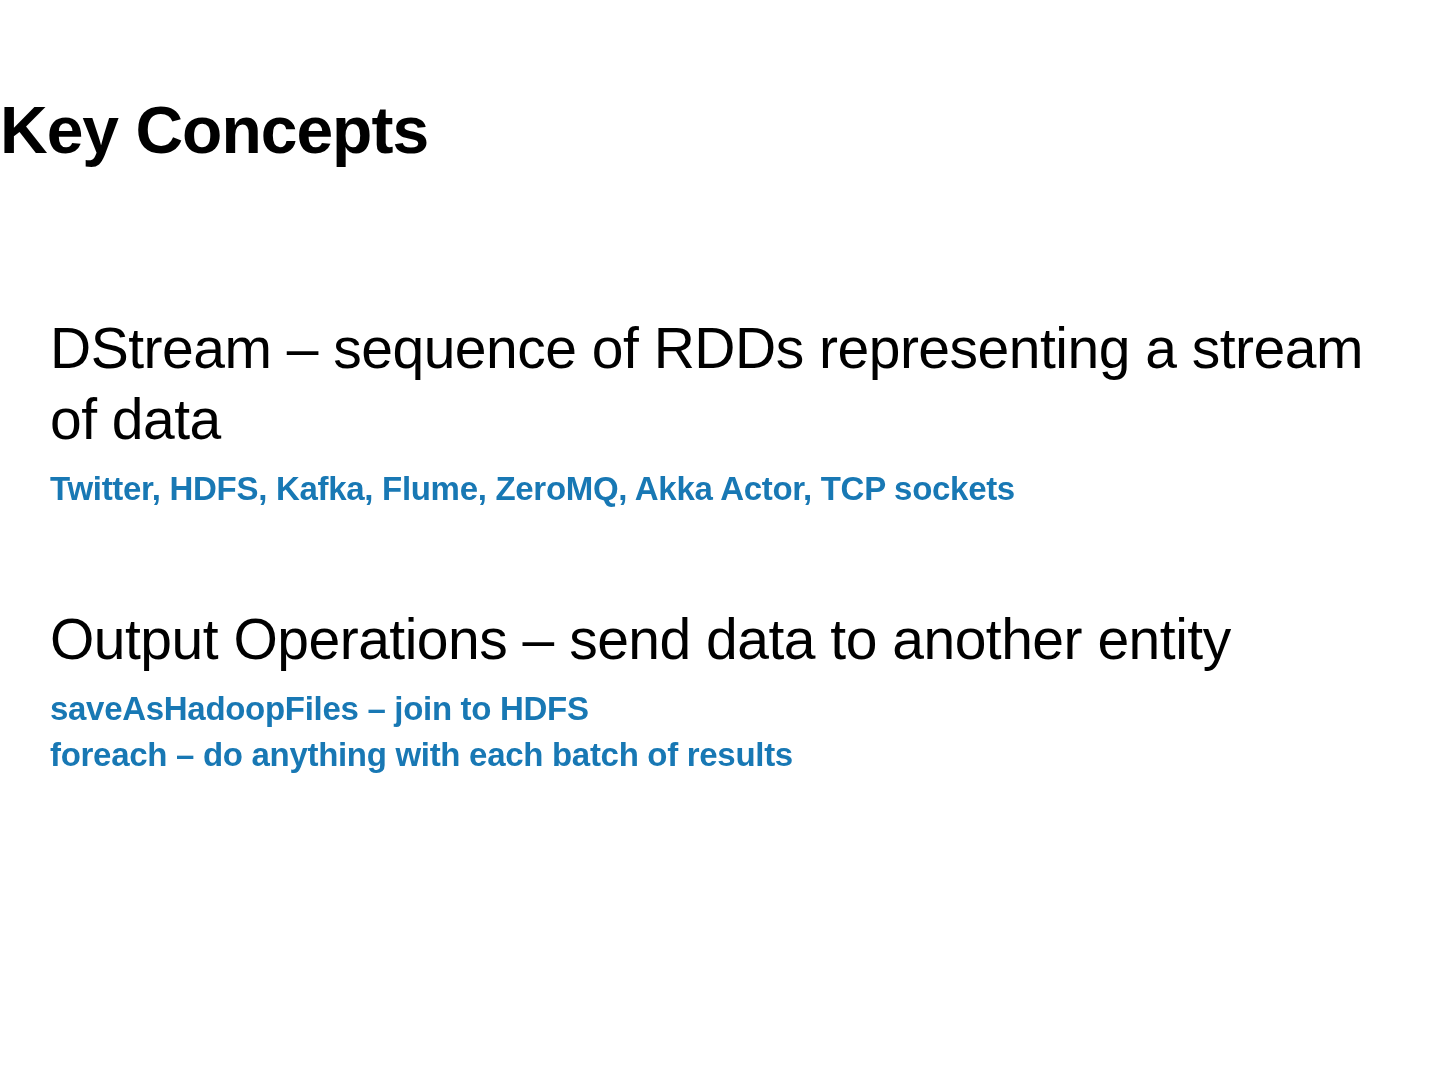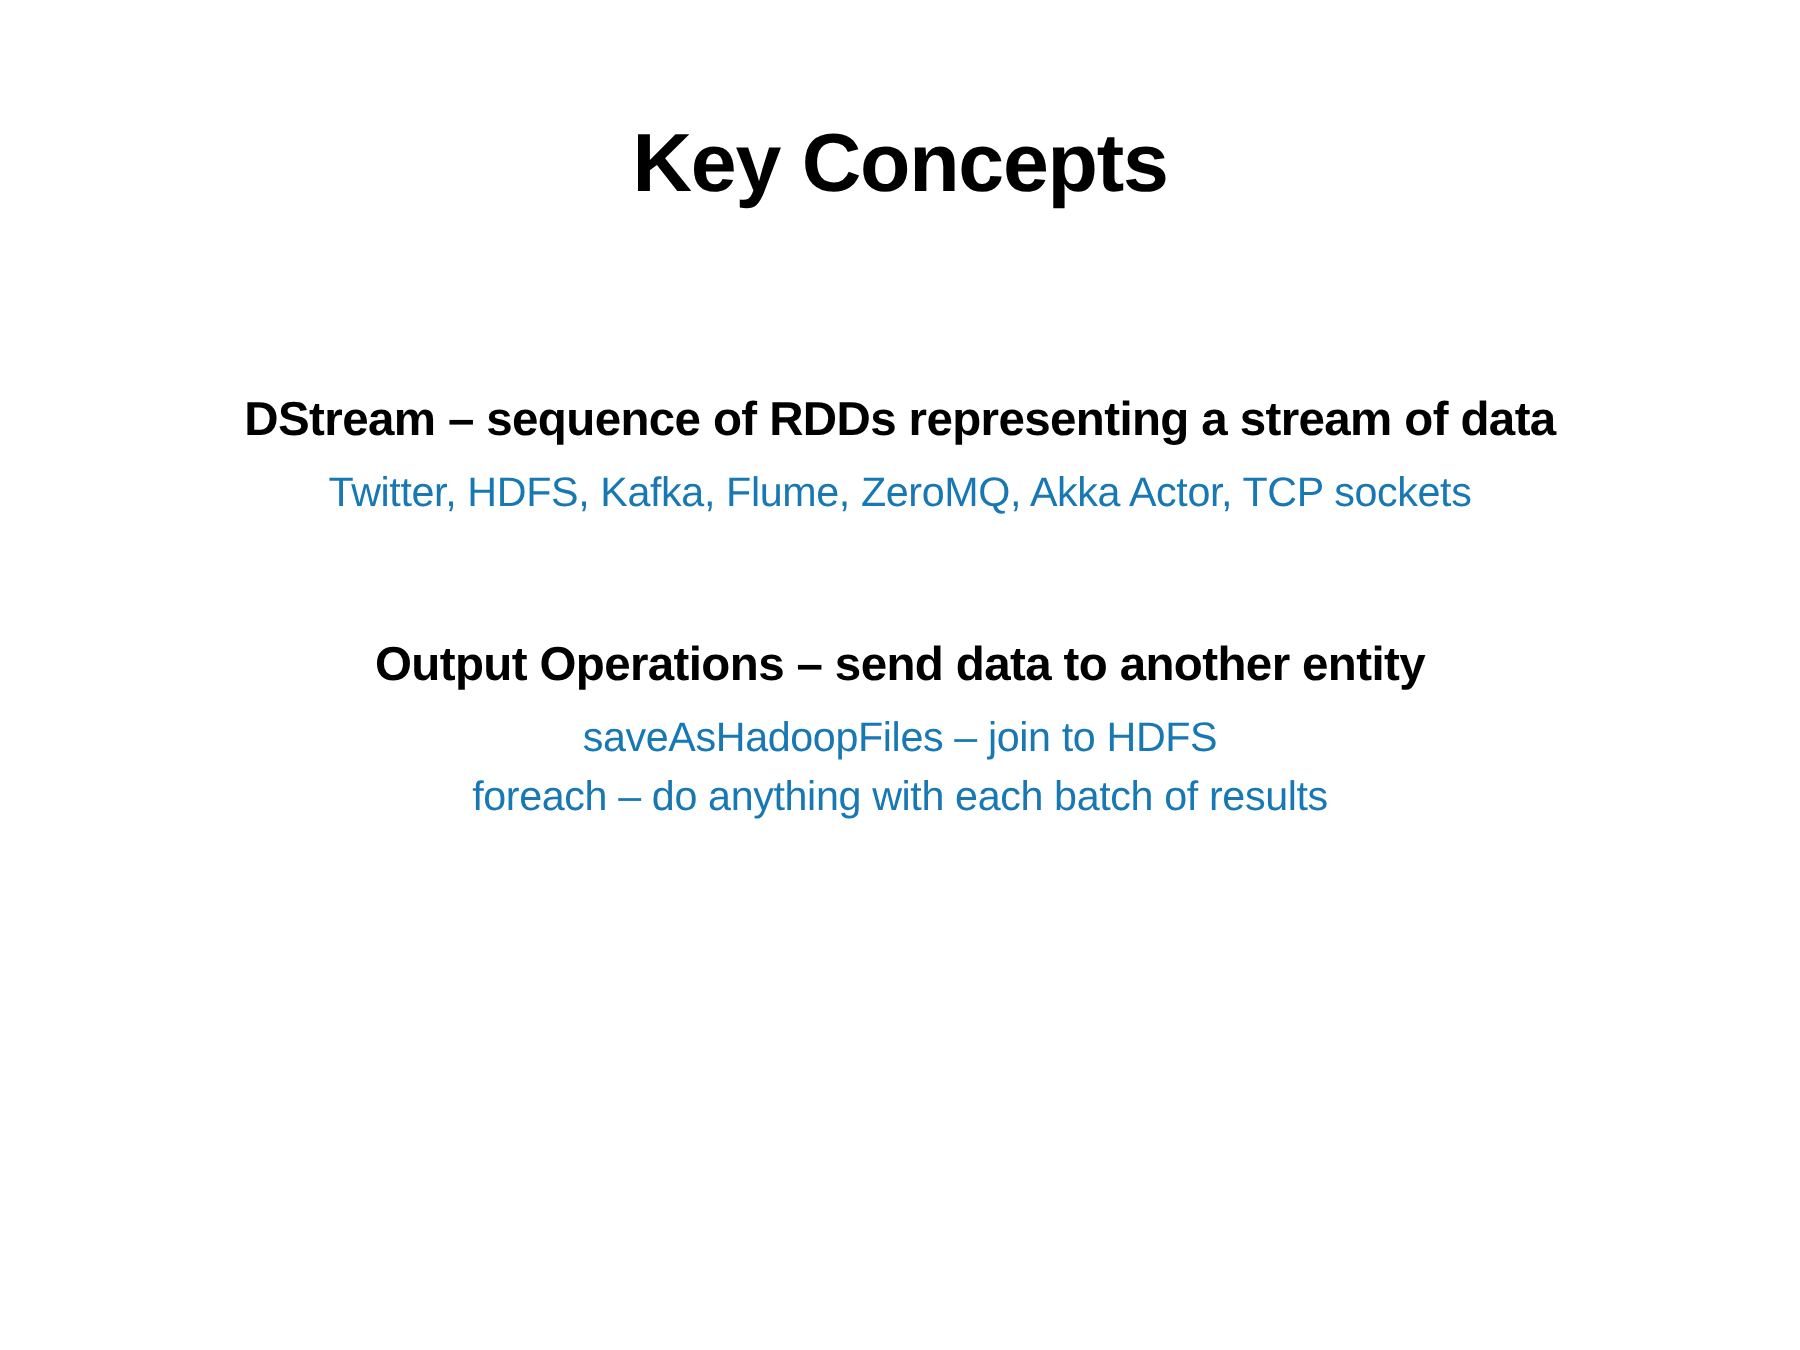--- a/index.html
+++ b/index.html
@@ -12,45 +12,44 @@
     height: 1080px;
     font-family: "Liberation Sans", sans-serif;
     color: #000000;
     overflow: hidden;
   }
   .slide {
     position: relative;
     width: 1440px;
     height: 977px;
     background: #ffffff;
-    text-align: center;
   }
   .slide-title {
     margin: 0;
     padding-top: 92px;
     font-size: 66px;
     font-weight: 600;
     letter-spacing: -1px;
     color: #000000;
   }
   .section {
     margin-left: auto;
     margin-right: auto;
     width: 1340px;
   }
   .section-heading {
-    font-size: 38px;
-    font-weight: 700;
+    font-size: 57px;
+    font-weight: 400;
     letter-spacing: -0.5px;
     line-height: 1.25;
     color: #000000;
   }
   .section-detail {
     font-size: 33px;
-    font-weight: 400;
+    font-weight: 700;
     letter-spacing: -0.3px;
     line-height: 1.42;
     color: var(--accent, #1878B4);
   }
   .sec-1 { margin-top: 145px; }
   .sec-2 { margin-top: 88px; }
   .sec-3 { margin-top: 92px; }
   .section-heading + .section-detail { margin-top: 10px; }
 </style>
 </head>

